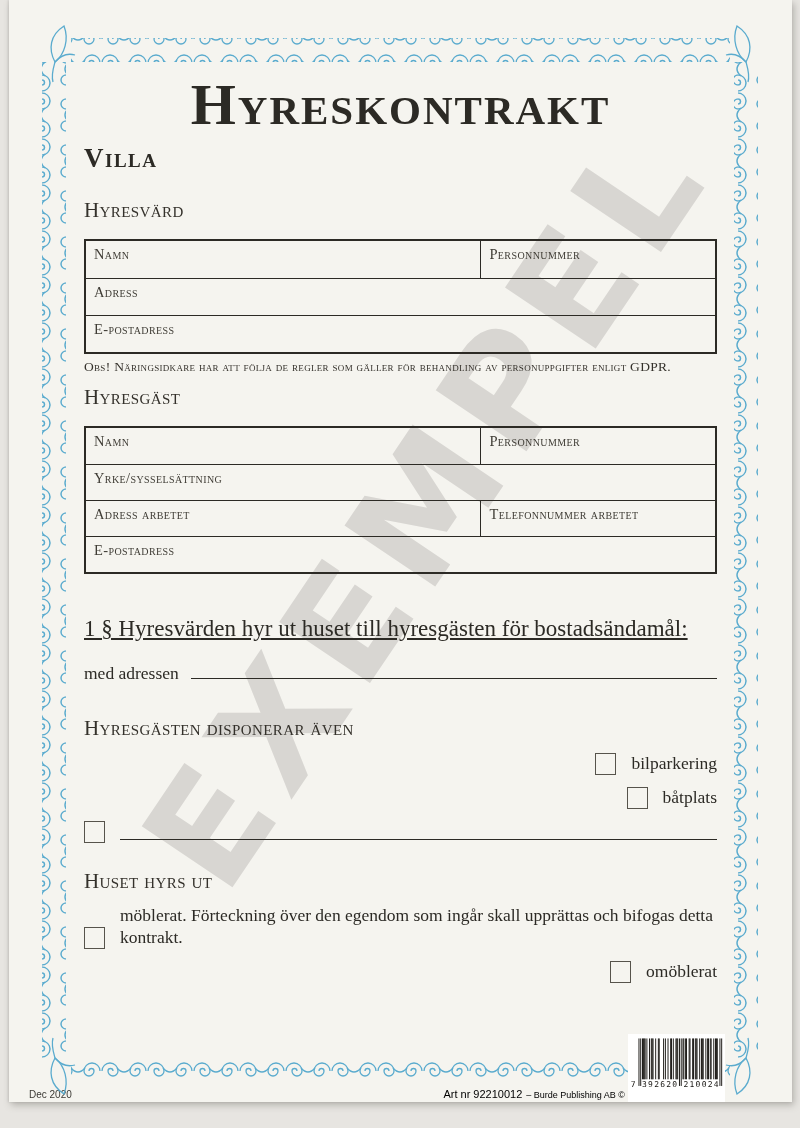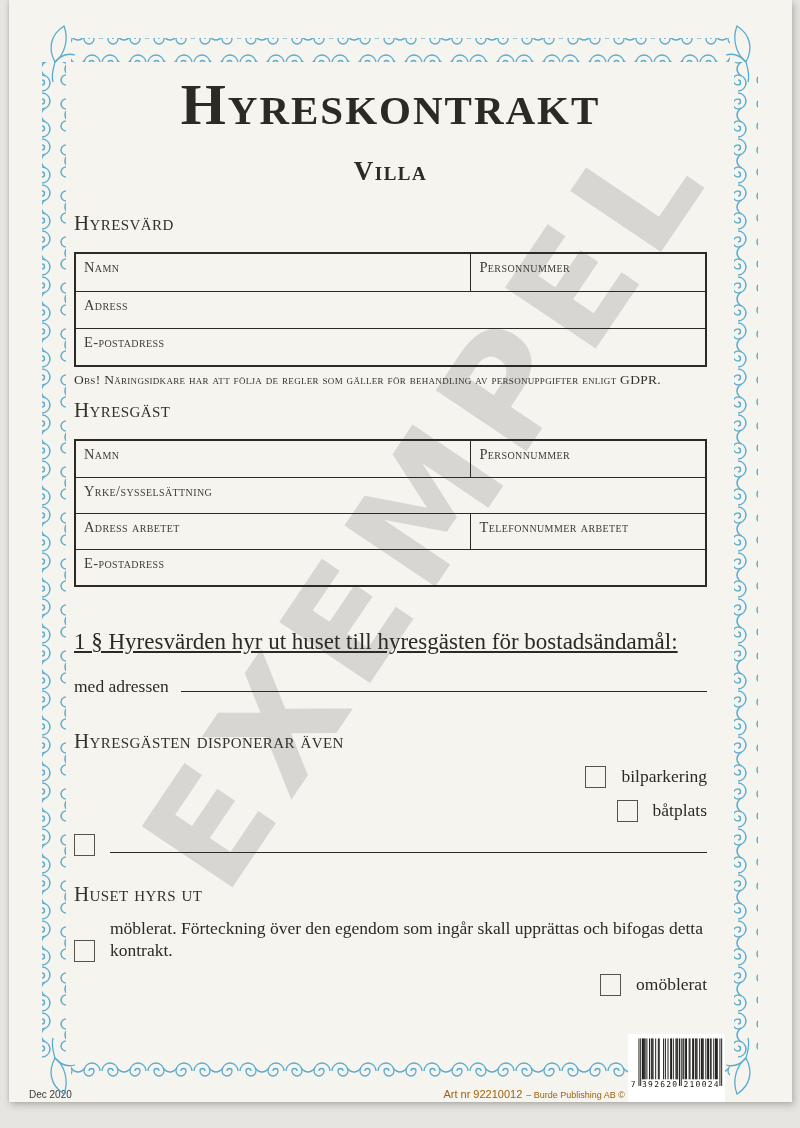--- a/index.html
+++ b/index.html
@@ -21,29 +21,29 @@
     font-family:"DejaVu Sans", sans-serif; font-weight:bold;
     font-size:150px; letter-spacing:14px;
     color:var(--watermark-grey,#d8d6d2);
     z-index:1; user-select:none;
   }
 
   
   .frame-wrap { position:absolute; inset:0; z-index:3; pointer-events:none; }
 
   
-  .content { position:absolute; left:65px; top:0; width:633px; z-index:2; color:var(--ink,#2c2a25); }
+  .content { position:absolute; left:75px; top:0; width:633px; z-index:2; color:var(--ink,#2c2a25); }
 
   .doc-title {
     margin-top:76px; text-align:center;
     font-variant-caps:small-caps; font-weight:bold;
     font-size:58px; line-height:1; letter-spacing:2px;
   }
   .doc-subtitle {
-    margin-top:24px; text-align:center;
+    margin-top:11px; 
     font-variant-caps:small-caps; font-weight:bold;
     font-size:27px; line-height:1; letter-spacing:1.5px;
   }
 
   .sec-heading {
     font-variant-caps:small-caps; font-size:21px; line-height:1.1;
     letter-spacing:.4px; color:#34312b;
   }
   .h-landlord { margin-top:27px; }
   .h-tenant   { margin-top:11px; }
@@ -83,21 +83,21 @@
   .opt-label { margin-left:15px; font-size:17.5px; line-height:1.25; padding-bottom:0; }
   .opt-line { flex:1 1 auto; border-bottom:1.5px solid #2c2a25; margin:0 0 3px 15px; }
 
   
   .footer-date {
     position:absolute; left:20px; top:1089px; z-index:2;
     font-family:"Liberation Sans", sans-serif; font-size:10px; color:#3b3934;
   }
   .footer-artnr {
     position:absolute; right:167px; top:1088px; z-index:2;
-    font-family:"Liberation Sans", sans-serif; color:#a16207;
+    font-family:"Liberation Sans", sans-serif; color:#000000;
     display:flex; align-items:baseline; gap:4px; white-space:nowrap;
   }
   .artnr-main { font-size:11px; }
   .artnr-pub  { font-size:9px; }
 
   .barcode-box {
     position:absolute; left:619px; top:1034px; width:97px; height:68px;
     background:#ffffff; z-index:4; display:flex; justify-content:center;
   }
   .bctext { font-family:"DejaVu Sans Mono", monospace; font-size:8.4px; fill:#15130f; }

